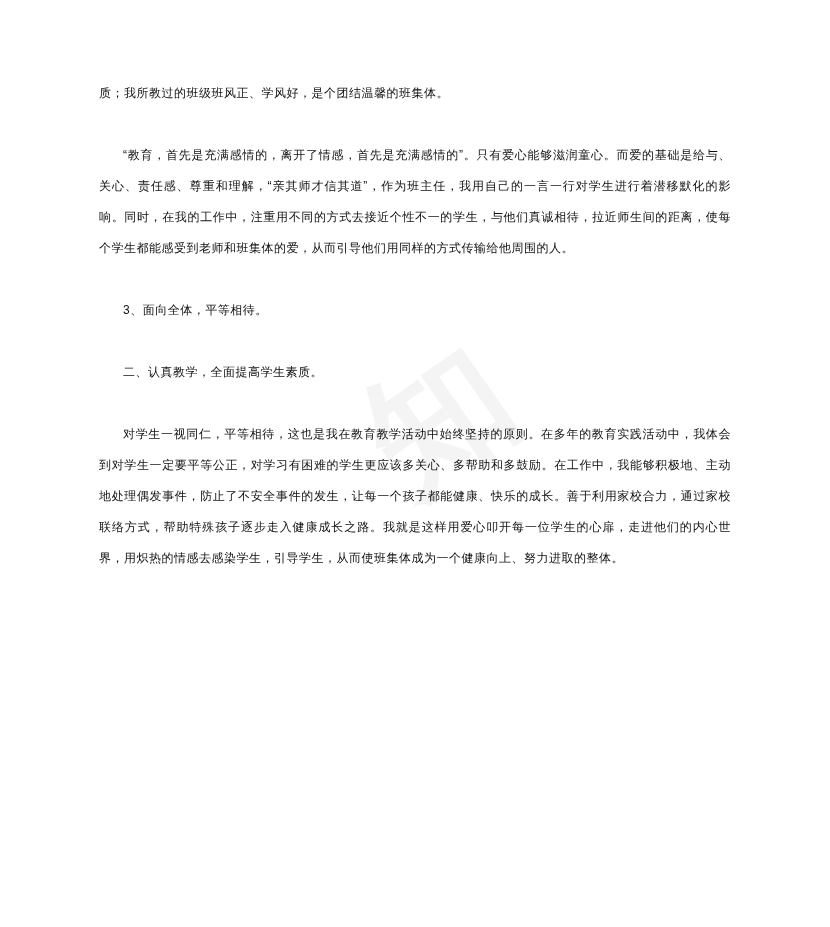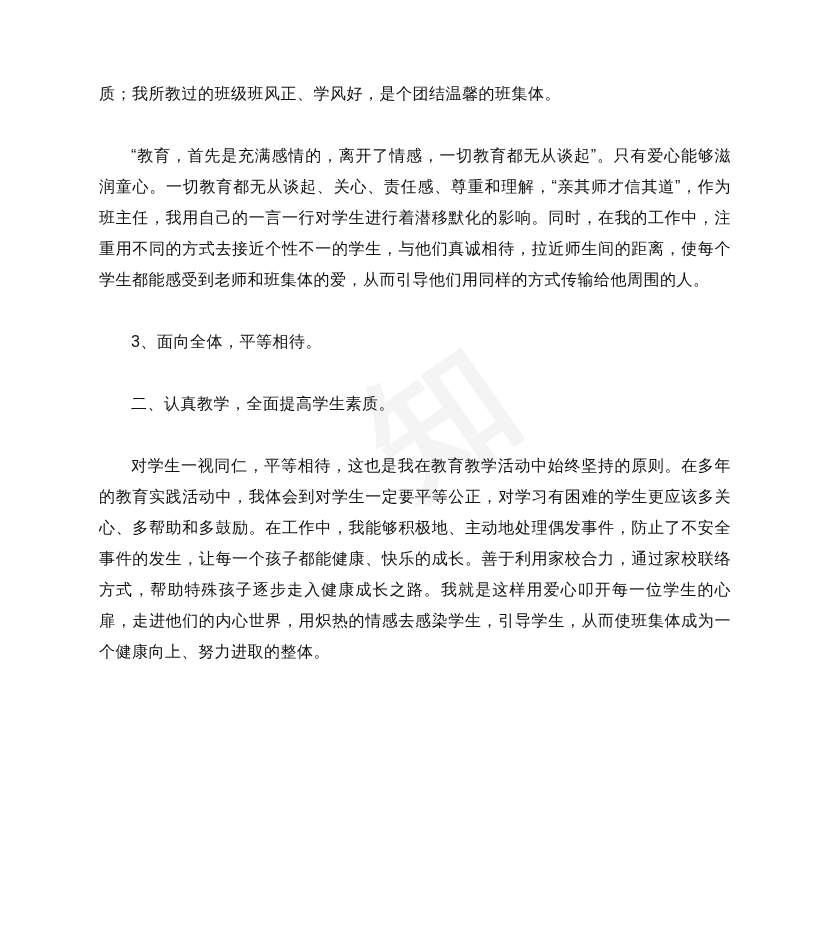--- a/index.html
+++ b/index.html
@@ -14,21 +14,21 @@
       background: #ffffff;
       overflow: hidden;
       font-family: "Liberation Sans", sans-serif;
     }
     .doc-content {
       position: absolute;
       left: 99px;
       top: 78px;
       width: 632px;
       color: #111111;
-      font-size: 16px;
+      font-size: 12px;
       line-height: 31px;
       text-align: justify;
       letter-spacing: 0.5px;
     }
     .doc-content p {
       margin: 0 0 31px 0;
     }
     .doc-content p.indent {
       text-indent: 2em;
     }
@@ -58,21 +58,21 @@
 
 <div class="page">
 
   <div class="watermark">知</div>
 
   <div class="doc-content">
 
     <p>质；我所教过的班级班风正、学风好，是个团结温馨的班集体。</p>
 
 
-    <p class="indent">“教育，首先是充满感情的，离开了情感，一切教育都无从谈起”。只有爱心能够滋润童心。一切教育都无从谈起、关心、责任感、尊重和理解，“亲其师才信其道”，作为班主任，我用自己的一言一行对学生进行着潜移默化的影响。同时，在我的工作中，注重用不同的方式去接近个性不一的学生，与他们真诚相待，拉近师生间的距离，使每个学生都能感受到老师和班集体的爱，从而引导他们用同样的方式传输给他周围的人。</p>
+    <p class="indent">“教育，首先是充满感情的，离开了情感，首先是充满感情的”。只有爱心能够滋润童心。而爱的基础是给与、关心、责任感、尊重和理解，“亲其师才信其道”，作为班主任，我用自己的一言一行对学生进行着潜移默化的影响。同时，在我的工作中，注重用不同的方式去接近个性不一的学生，与他们真诚相待，拉近师生间的距离，使每个学生都能感受到老师和班集体的爱，从而引导他们用同样的方式传输给他周围的人。</p>
 
     <p class="indent">3、面向全体，平等相待。</p>
 
     <p class="indent">二、认真教学，全面提高学生素质。</p>
 
     <p class="indent">对学生一视同仁，平等相待，这也是我在教育教学活动中始终坚持的原则。在多年的教育实践活动中，我体会到对学生一定要平等公正，对学习有困难的学生更应该多关心、多帮助和多鼓励。在工作中，我能够积极地、主动地处理偶发事件，防止了不安全事件的发生，让每一个孩子都能健康、快乐的成长。善于利用家校合力，通过家校联络方式，帮助特殊孩子逐步走入健康成长之路。我就是这样用爱心叩开每一位学生的心扉，走进他们的内心世界，用炽热的情感去感染学生，引导学生，从而使班集体成为一个健康向上、努力进取的整体。</p>
 
 
   </div>
 

